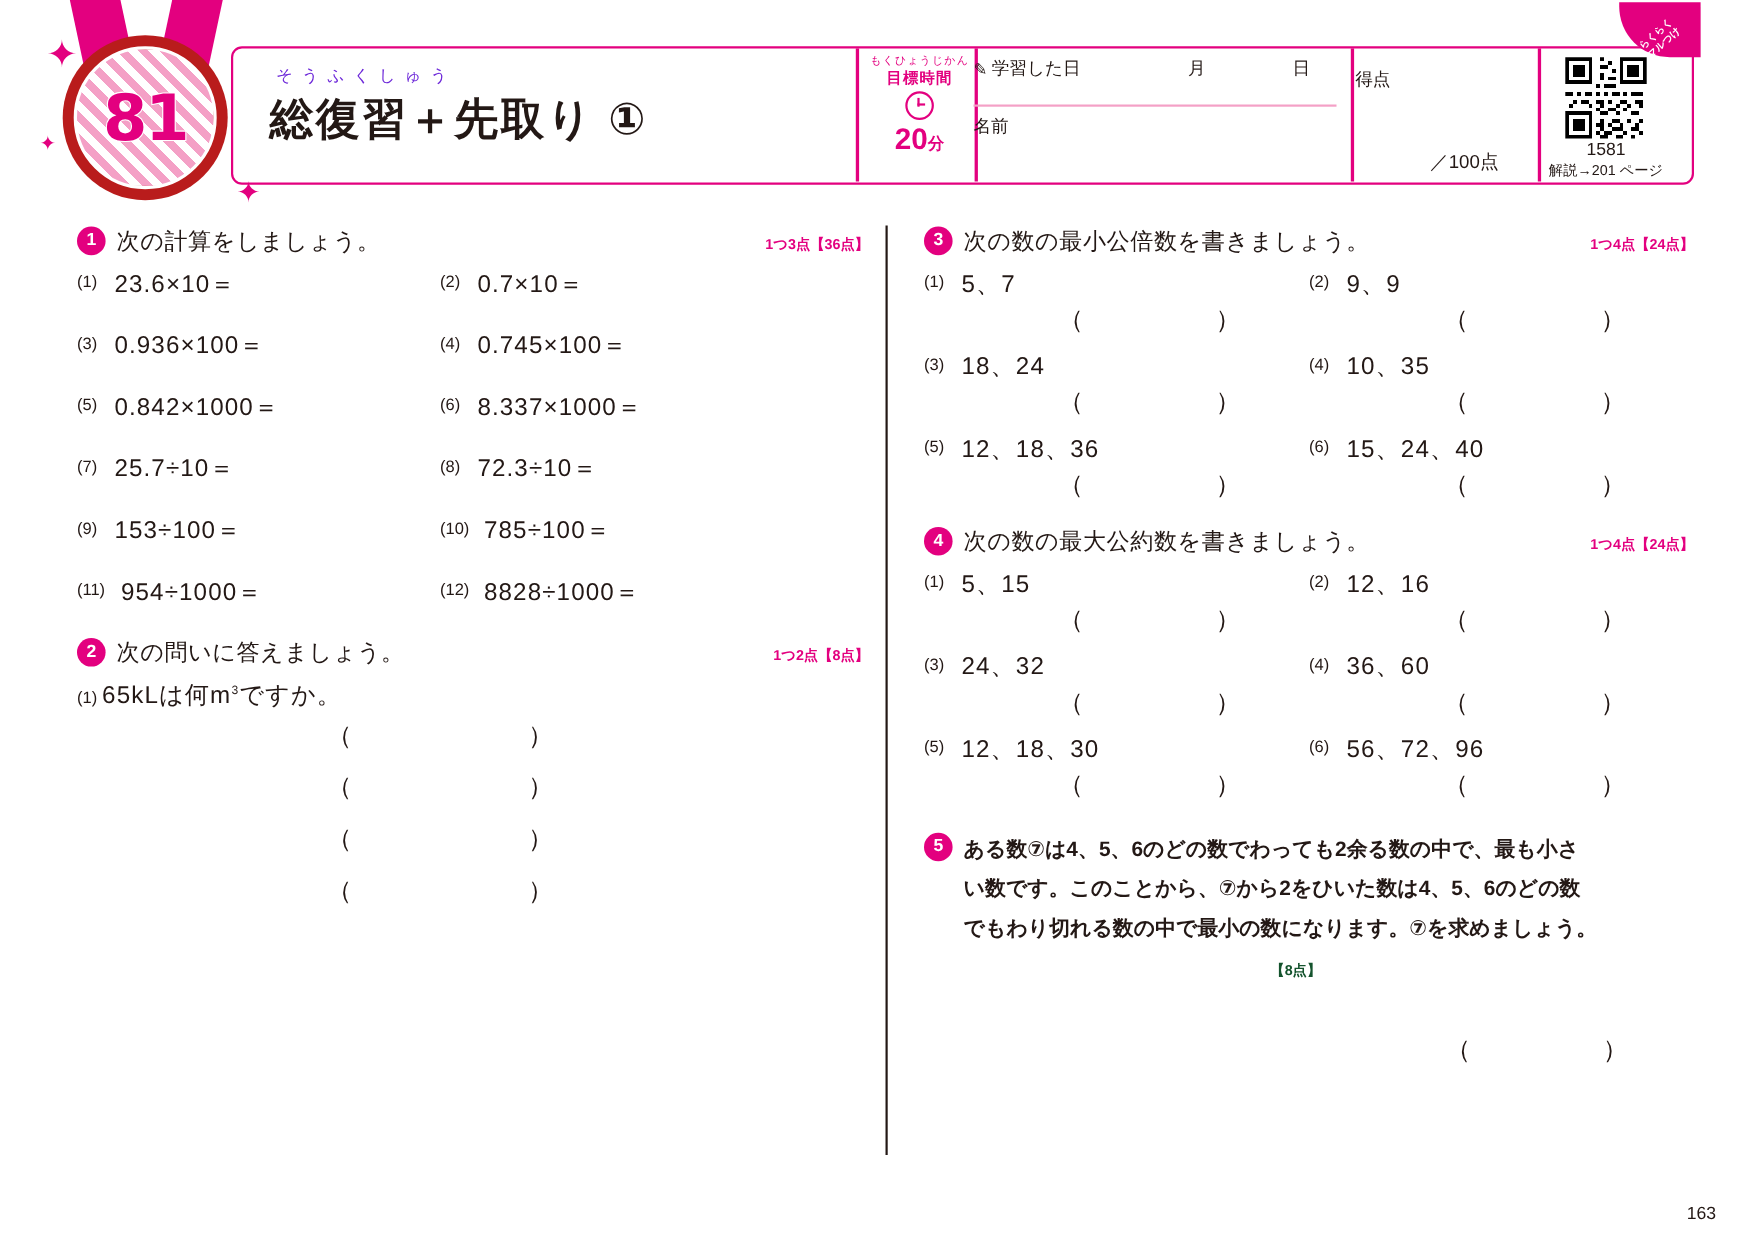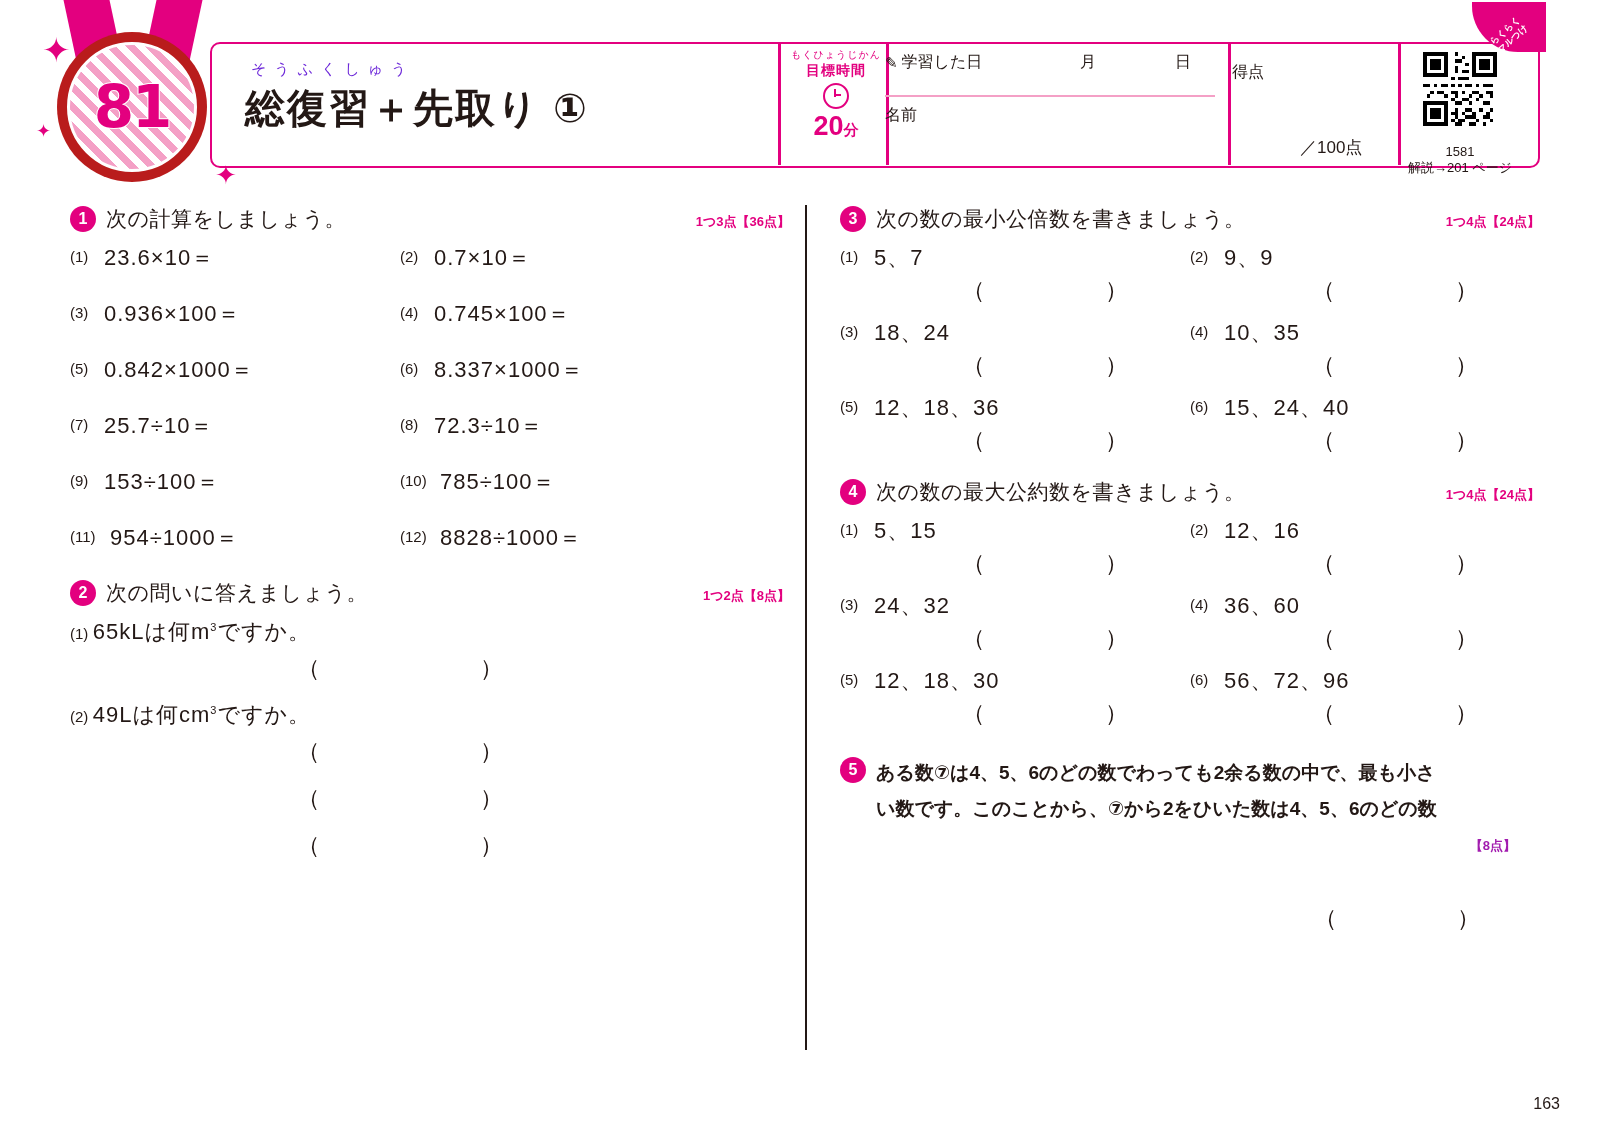--- a/index.html
+++ b/index.html
@@ -72,21 +72,21 @@
   .date-line{position:absolute;left:885px;top:95px;width:330px;height:2px;background:#f4a0c6;}
   .name-row{position:absolute;left:885px;top:105px;font-size:16px;}
   .month{position:absolute;left:1080px;top:52px;font-size:16px;}
   .day{position:absolute;left:1175px;top:52px;font-size:16px;}
 
   .score-label{position:absolute;left:1232px;top:62px;font-size:16px;}
   .score-val{position:absolute;left:1300px;top:136px;font-size:17px;}
 
   .qr-wrap{position:absolute;left:1398px;top:52px;width:124px;text-align:center;}
   .qr{width:74px;height:74px;margin:0 auto;background:#fff;position:relative;}
-  .qr-num{font-size:13px;margin-top:18px;text-align:center;}
+  .qr-num{font-size:16px;margin-top:2px;text-align:center;}
   .qr-cap{font-size:13px;}
   .corner-tag{
     position:absolute;right:8px;top:-2px;width:68px;height:46px;background:#e3007f;
     border-radius:0 0 0 40px;color:#fff;font-size:10px;line-height:12px;
     text-align:center;padding-top:8px;box-sizing:border-box;font-weight:bold;
     transform:rotate(0deg);
   }
 
   
   .col{position:absolute;top:205px;}
@@ -116,21 +116,21 @@
   .q2ans{text-align:center;font-size:23px;margin:0 0 16px 0;padding-right:60px;}
   .q2ans .sp{display:inline-block;width:160px;}
 
   .pairrow{display:flex;margin-bottom:2px;}
   .pairrow .cell{width:350px;display:flex;}
   .paren-row{display:flex;margin-bottom:12px;}
   .paren-row .cell{width:350px;text-align:center;font-size:23px;padding-left:60px;box-sizing:border-box;}
   .paren-row .cell .sp{display:inline-block;width:120px;}
 
   .q5text{font-size:19px;line-height:36px;margin-left:36px;width:640px;font-weight:bold;}
-  .q5pts{text-align:right;color:#a21caf;font-size:13px;font-weight:bold;margin-top:10px;}
+  .q5pts{text-align:center;color:#14532d;font-size:13px;font-weight:bold;margin-top:10px;}
   .q5ans{text-align:right;font-size:23px;margin-top:48px;padding-right:60px;}
   .q5ans .sp{display:inline-block;width:120px;}
 
   .pagenum{position:absolute;right:40px;bottom:18px;font-size:16px;}
 </style>
 </head>
 <body>
 
 <div class="page">
 
@@ -337,24 +337,20 @@
       <div class="pts">1つ2点【8点】</div>
     </div>
 
     <div class="items">
       <div class="q2row">
         <span class="lbl">(1)</span>
         <span class="expr"><span>65kLは何m</span><sup>3</sup><span>ですか。</span></span>
       </div>
       <div class="q2ans">（<span class="sp"></span>）</div>
 
-      <div class="q2row">
-        <span class="lbl">(2)</span>
-        <span class="expr"><span>49Lは何cm</span><sup>3</sup><span>ですか。</span></span>
-      </div>
       <div class="q2ans">（<span class="sp"></span>）</div>
 
       <div class="q2ans">（<span class="sp"></span>）</div>
 
       <div class="q2ans">（<span class="sp"></span>）</div>
     </div>
   </div>
 
   <div class="col right">
 
@@ -462,20 +458,21 @@
         <div class="cell">（<span class="sp"></span>）</div>
         <div class="cell">（<span class="sp"></span>）</div>
       </div>
     </div>
 
     <div style="margin-top:26px;position:relative;">
       <div class="qnum" style="position:absolute;left:0;top:2px;">5</div>
       <div class="q5text">
         <div>ある数⑦は4、5、6のどの数でわっても2余る数の中で、最も小さ</div>
         <div>い数です。このことから、⑦から2をひいた数は4、5、6のどの数</div>
+        <div>でもわり切れる数の中で最小の数になります。⑦を求めましょう。</div>
       </div>
       <div class="q5pts" style="width:676px;">【8点】</div>
       <div class="q5ans">（<span class="sp"></span>）</div>
     </div>
 
   </div>
 
   <div class="pagenum">163</div>
 </div>
 

